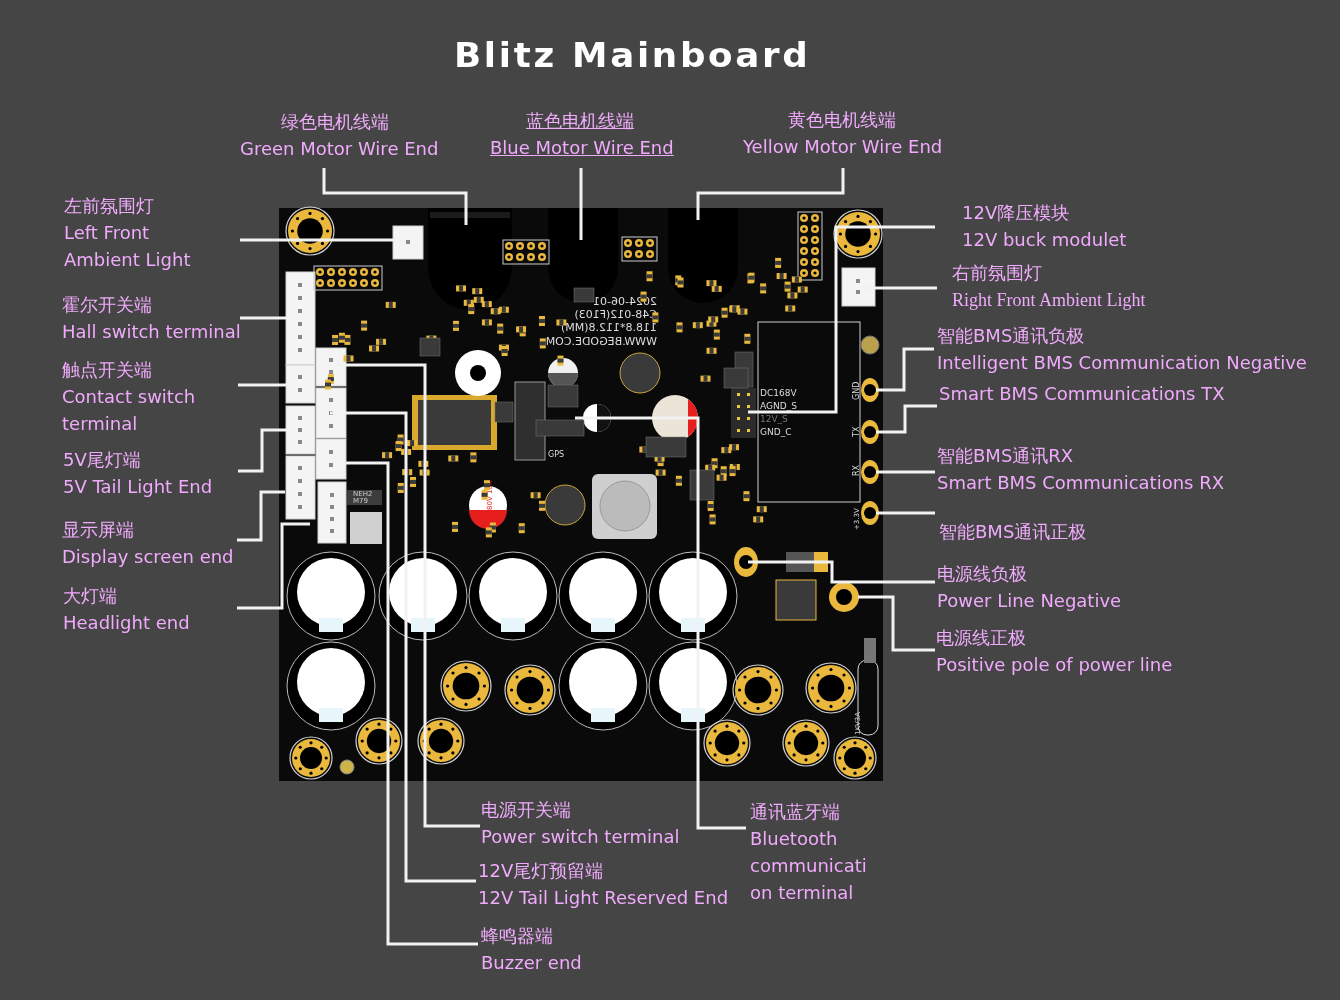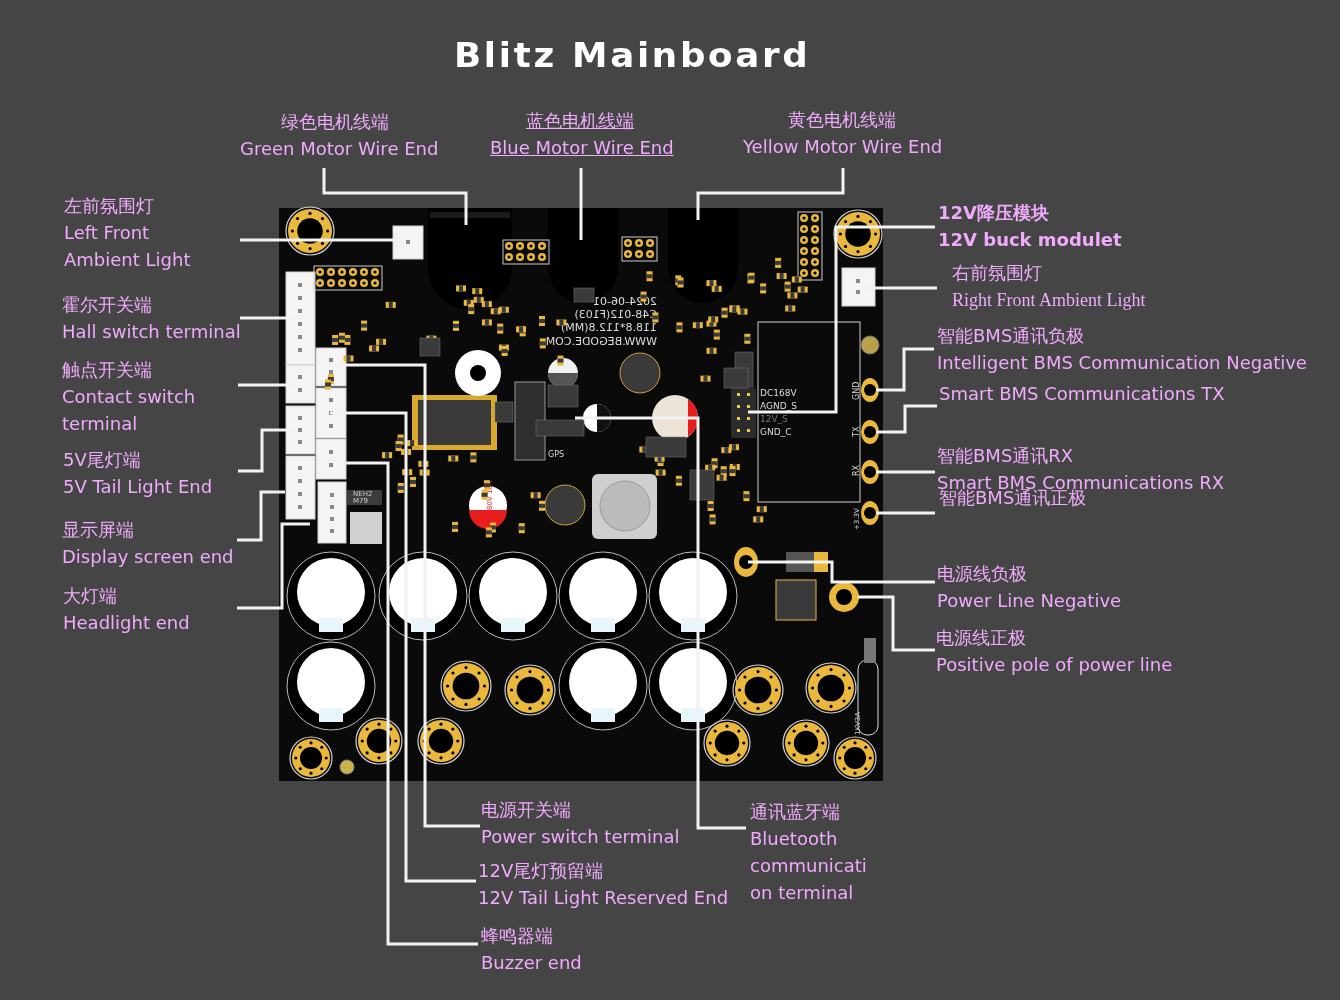--- a/index.html
+++ b/index.html
@@ -672,40 +672,40 @@
 </div>
 <div class="lbl" style="left:62px;top:516px;">
   <span class="zh">显示屏端</span>
   <span class="en">Display screen end</span>
 </div>
 <div class="lbl" style="left:63px;top:582px;">
   <span class="zh">大灯端</span>
   <span class="en">Headlight end</span>
 </div>
 
-<div class="lbl" style="left:938px;top:199px;font-weight:bold;">
+<div class="lbl" style="left:962px;top:199px;">
   <span class="zh">12V降压模块</span>
   <span class="en">12V buck modulet</span>
 </div>
 <div class="lbl" style="left:952px;top:260px;font-family:Liberation Serif, serif;">
   <span class="zh">右前氛围灯</span>
   <span class="en">Right Front Ambient Light</span>
 </div>
 <div class="lbl" style="left:937px;top:322px;">
   <span class="zh">智能BMS通讯负极</span>
   <span class="en">Intelligent BMS Communication Negative</span>
 </div>
 <div class="lbl" style="left:939px;top:380px;">
   <span class="en">Smart BMS Communications TX</span>
 </div>
 <div class="lbl" style="left:937px;top:442px;">
   <span class="zh">智能BMS通讯RX</span>
   <span class="en">Smart BMS Communications RX</span>
 </div>
-<div class="lbl" style="left:939px;top:484px;">
+<div class="lbl" style="left:939px;top:518px;">
   <span class="zh">智能BMS通讯正极</span>
 </div>
 <div class="lbl" style="left:937px;top:560px;">
   <span class="zh">电源线负极</span>
   <span class="en">Power Line Negative</span>
 </div>
 <div class="lbl" style="left:936px;top:624px;">
   <span class="zh">电源线正极</span>
   <span class="en">Positive pole of power line</span>
 </div>

